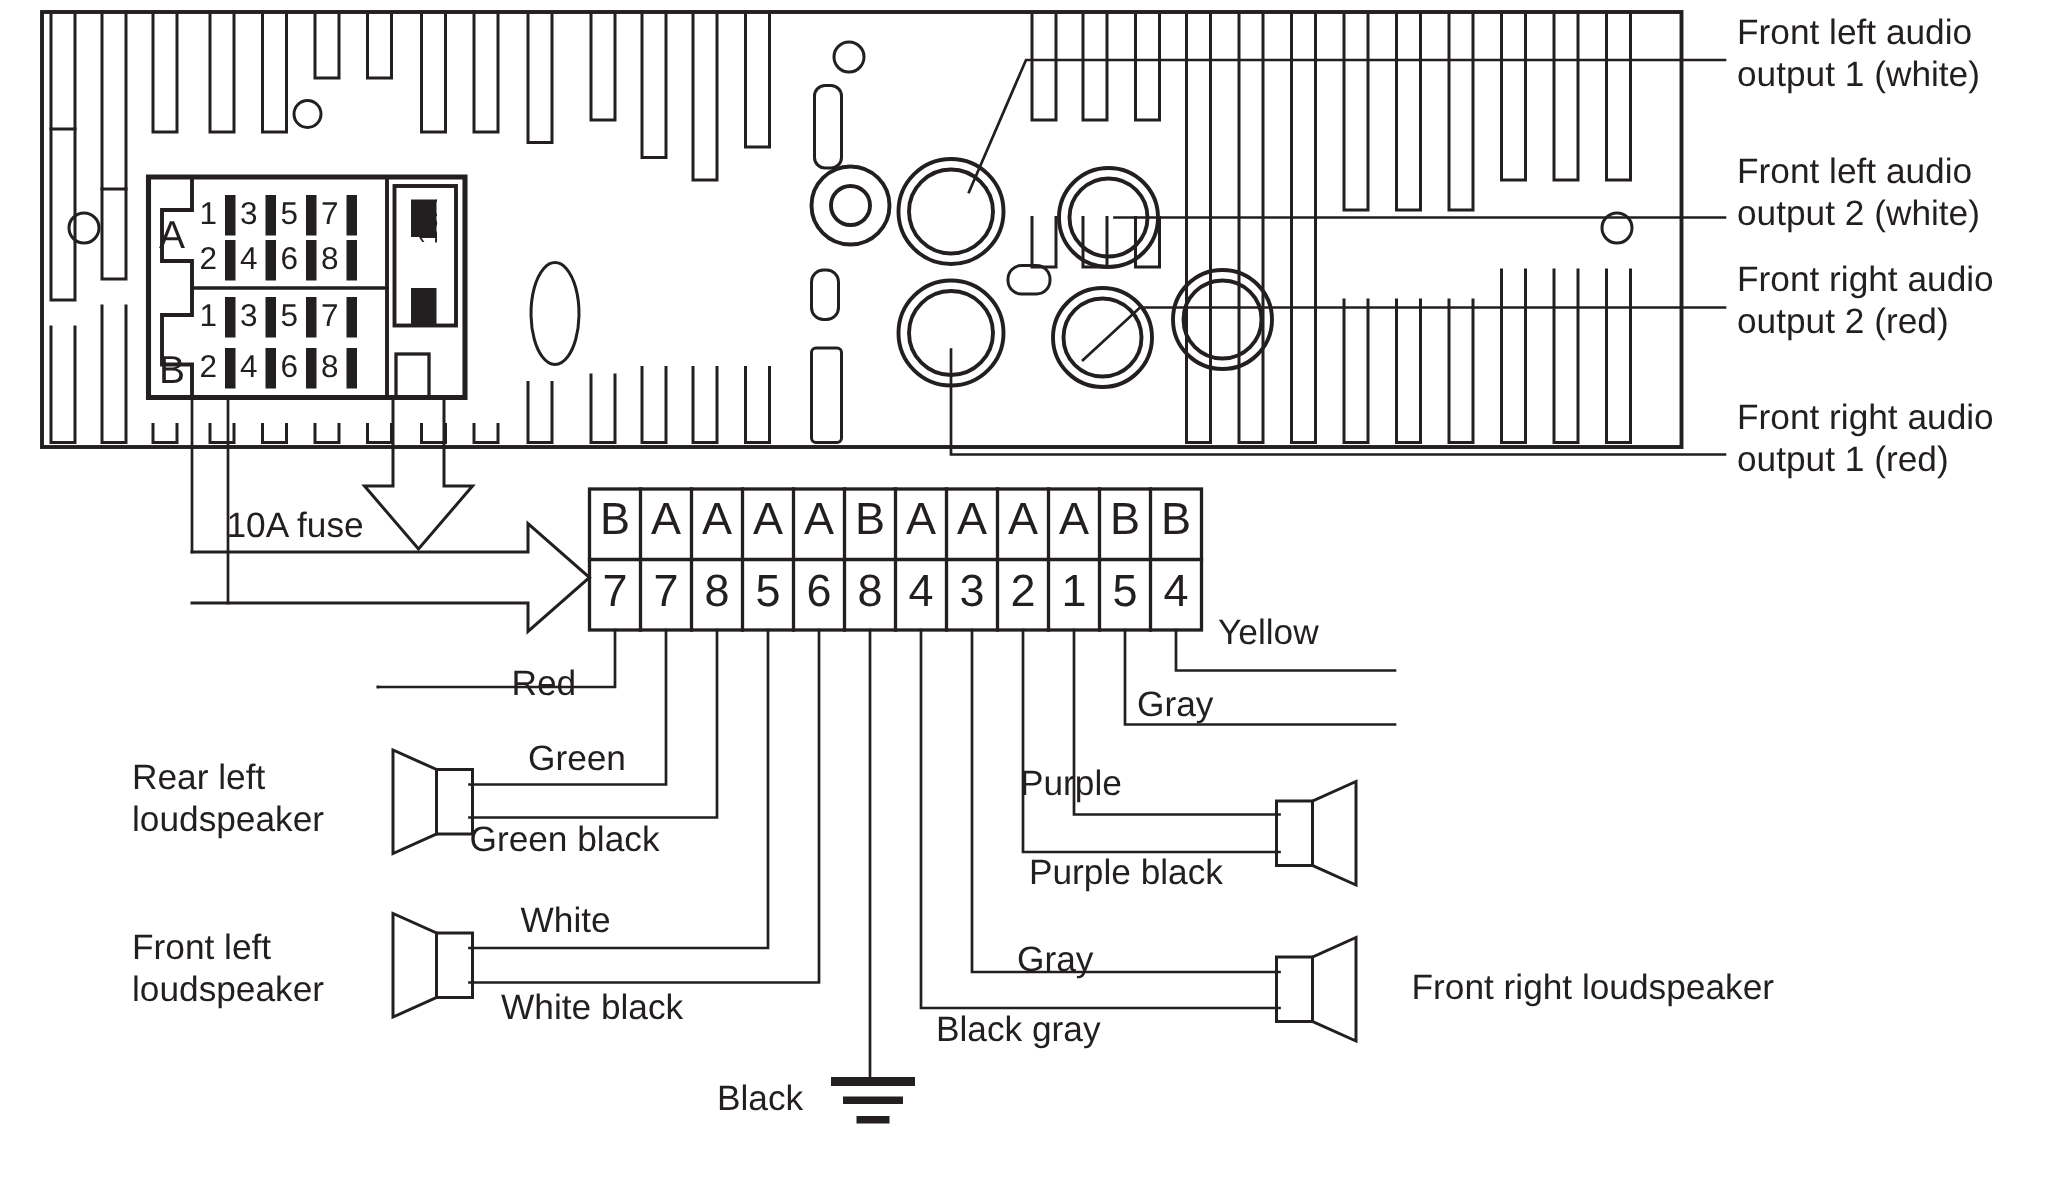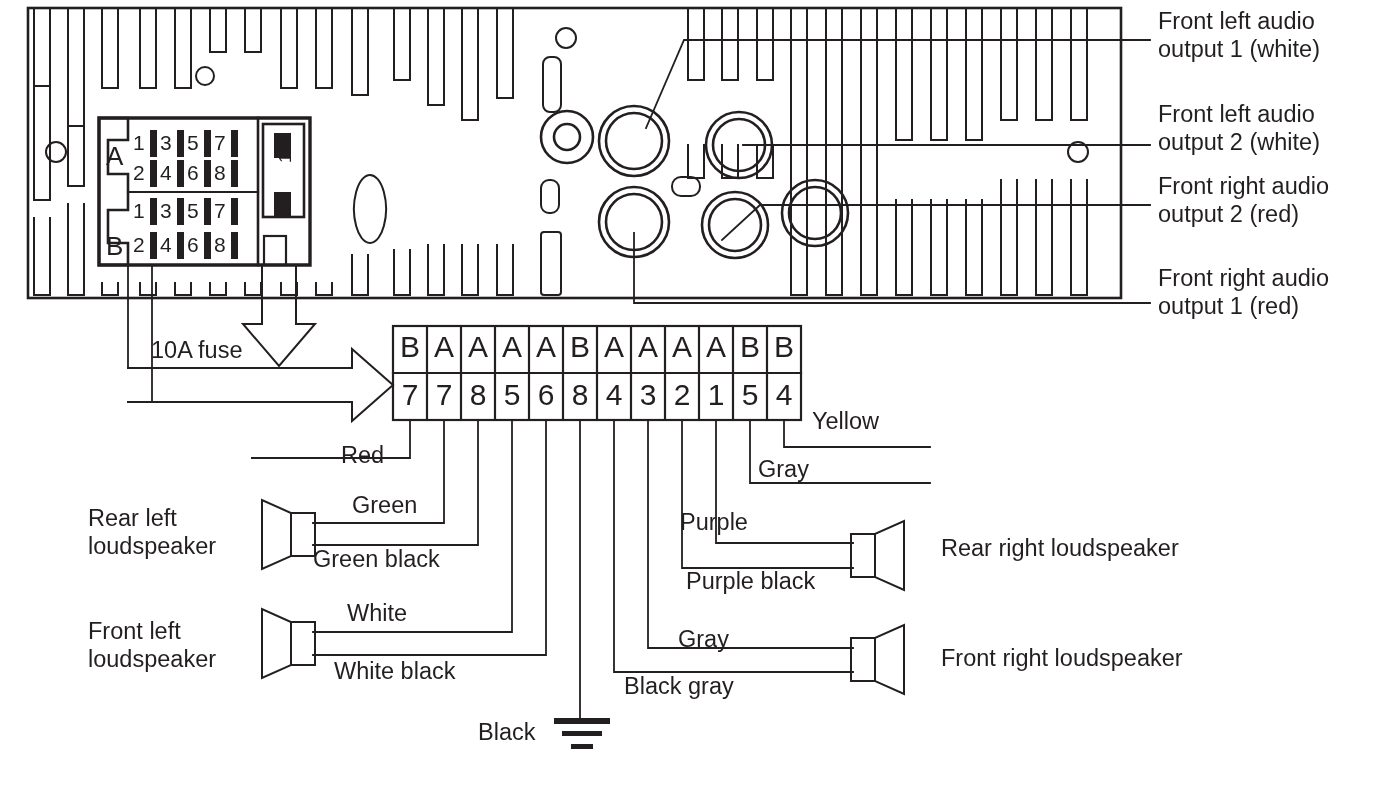--- a/index.html
+++ b/index.html
@@ -309,16 +309,15 @@
 
   <div class="lbl s23" style="left:478px;top:719px;">Black</div>
 
   <div class="lbl s23" style="left:624px;top:673px;">Black gray</div>
   <div class="lbl s23" style="left:678px;top:626px;">Gray</div>
   <div class="lbl s23" style="left:686px;top:568px;">Purple black</div>
   <div class="lbl s23" style="left:680px;top:509px;">Purple</div>
   <div class="lbl s23" style="left:758px;top:456px;">Gray</div>
   <div class="lbl s23" style="left:812px;top:408px;">Yellow</div>
 
-  <div class="lbl s23" style="left:941px;top:535px;">Rear right loudspeaker</div>
   <div class="lbl s23" style="left:941px;top:645px;">Front right loudspeaker</div>
 
 </div>
 
 </body></html>

